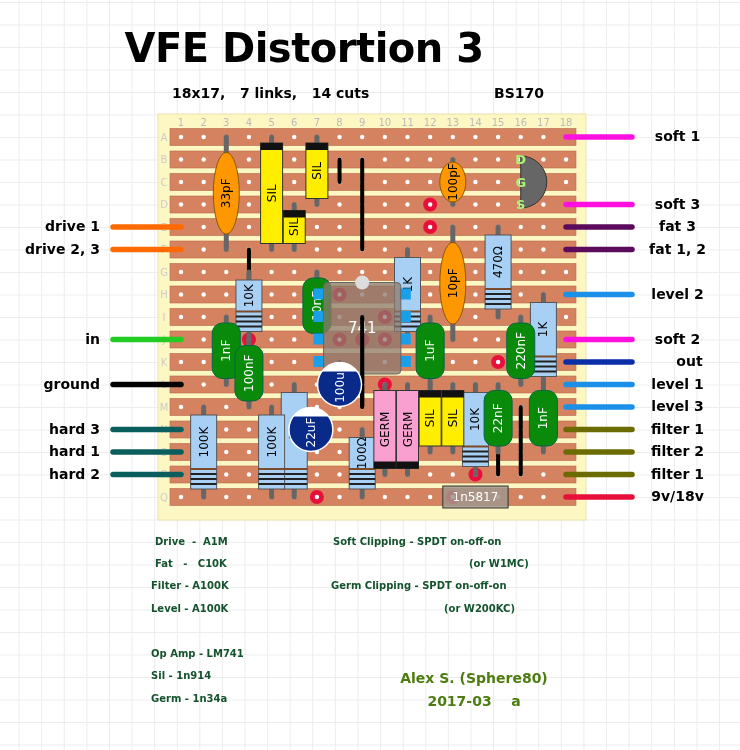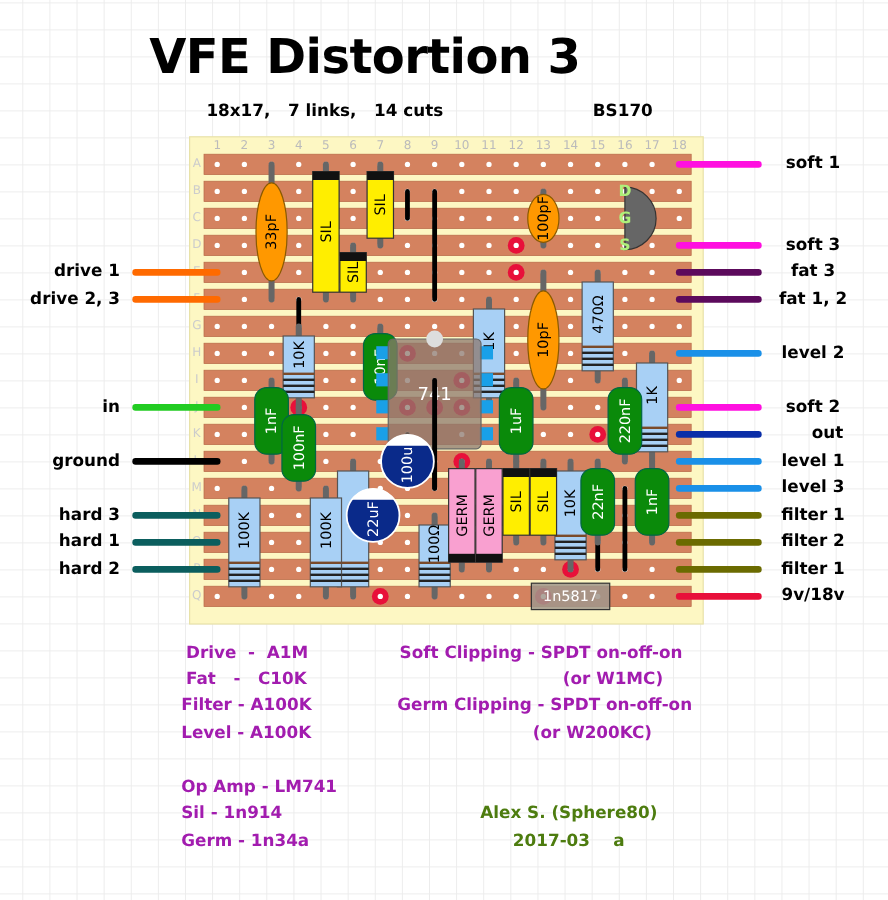--- a/index.html
+++ b/index.html
@@ -5,21 +5,21 @@
   html,body{margin:0;padding:0;}
   body{width:740px;height:750px;position:relative;overflow:hidden;background:#fff;
     background-image:linear-gradient(#ececec 1px,transparent 1px),linear-gradient(90deg,#ececec 1px,transparent 1px);
     background-size:22.6px 22.5px;background-position:-4px 2px;
     font-family:"DejaVu Sans",sans-serif;}
   .abs{position:absolute;}
   .title{left:0;width:608px;top:25px;text-align:center;font-weight:bold;font-size:40px;color:#000;letter-spacing:-0.5px;}
   .sub{font-weight:bold;font-size:14px;color:#000;}
   #board{position:absolute;left:0;top:0;width:740px;height:750px;}
   .lbl{font-weight:bold;font-size:14px;color:#000;position:absolute;}
-  .note{font-weight:bold;font-size:14px;color:#a21caf;position:absolute;white-space:pre;}
+  .note{font-weight:bold;font-size:10px;color:#14532d;position:absolute;white-space:pre;}
   .credit{font-weight:bold;font-size:14px;color:#4d7c0f;position:absolute;text-align:center;width:200px;}
 </style>
 </head>
 <body>
 
 <div class="abs title">VFE Distortion 3</div>
 <div class="abs sub" style="left:172px;top:85px;white-space:pre;">18x17,   7 links,   14 cuts</div>
 <div class="abs sub" style="left:494px;top:85px;">BS170</div>
 
 <svg id="board" xmlns="http://www.w3.org/2000/svg">

